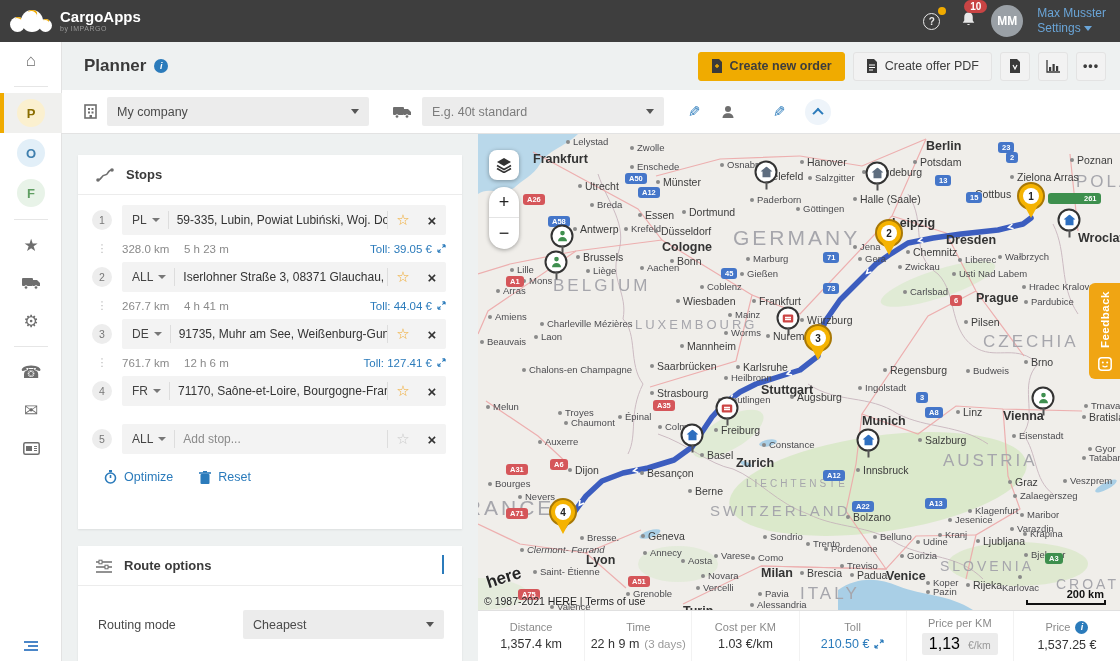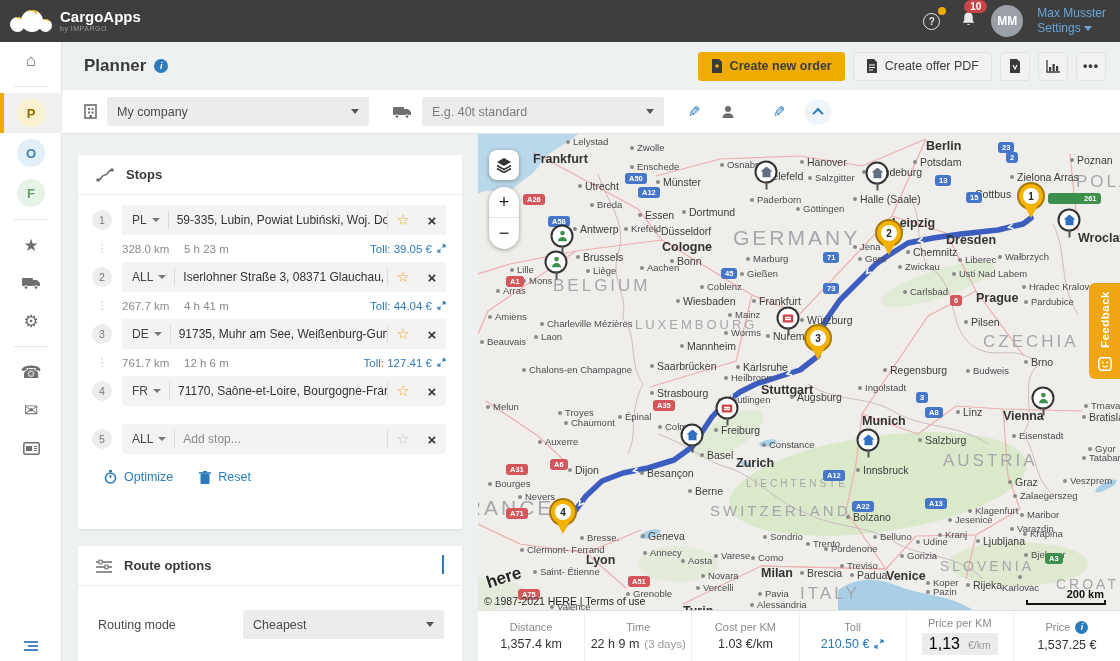--- a/index.html
+++ b/index.html
@@ -756,21 +756,21 @@
         <span>Dijon</span>
       </span>
       <span class="city t3" style="left: 10px; top: 344px;">
         <span class="dot"></span>
         <span>Bourges</span>
       </span>
       <span class="city t3" style="left: 40px; top: 357px;">
         <span class="dot"></span>
         <span>Nevers</span>
       </span>
-      <span class="city t3" style="left: 42px; top: 410px;">
+      <span class="city t3" style="left: 42px; top: 410px; font-style: italic;">
         <span class="dot"></span>
         <span>Clermont- Ferrand</span>
       </span>
       <span class="city t3" style="left: 55px; top: 432px;">
         <span class="dot"></span>
         <span>Saint- Étienne</span>
       </span>
       <span class="city t1" style="left: 108px; top: 419px;">
         <span>Lyon</span>
       </span>

